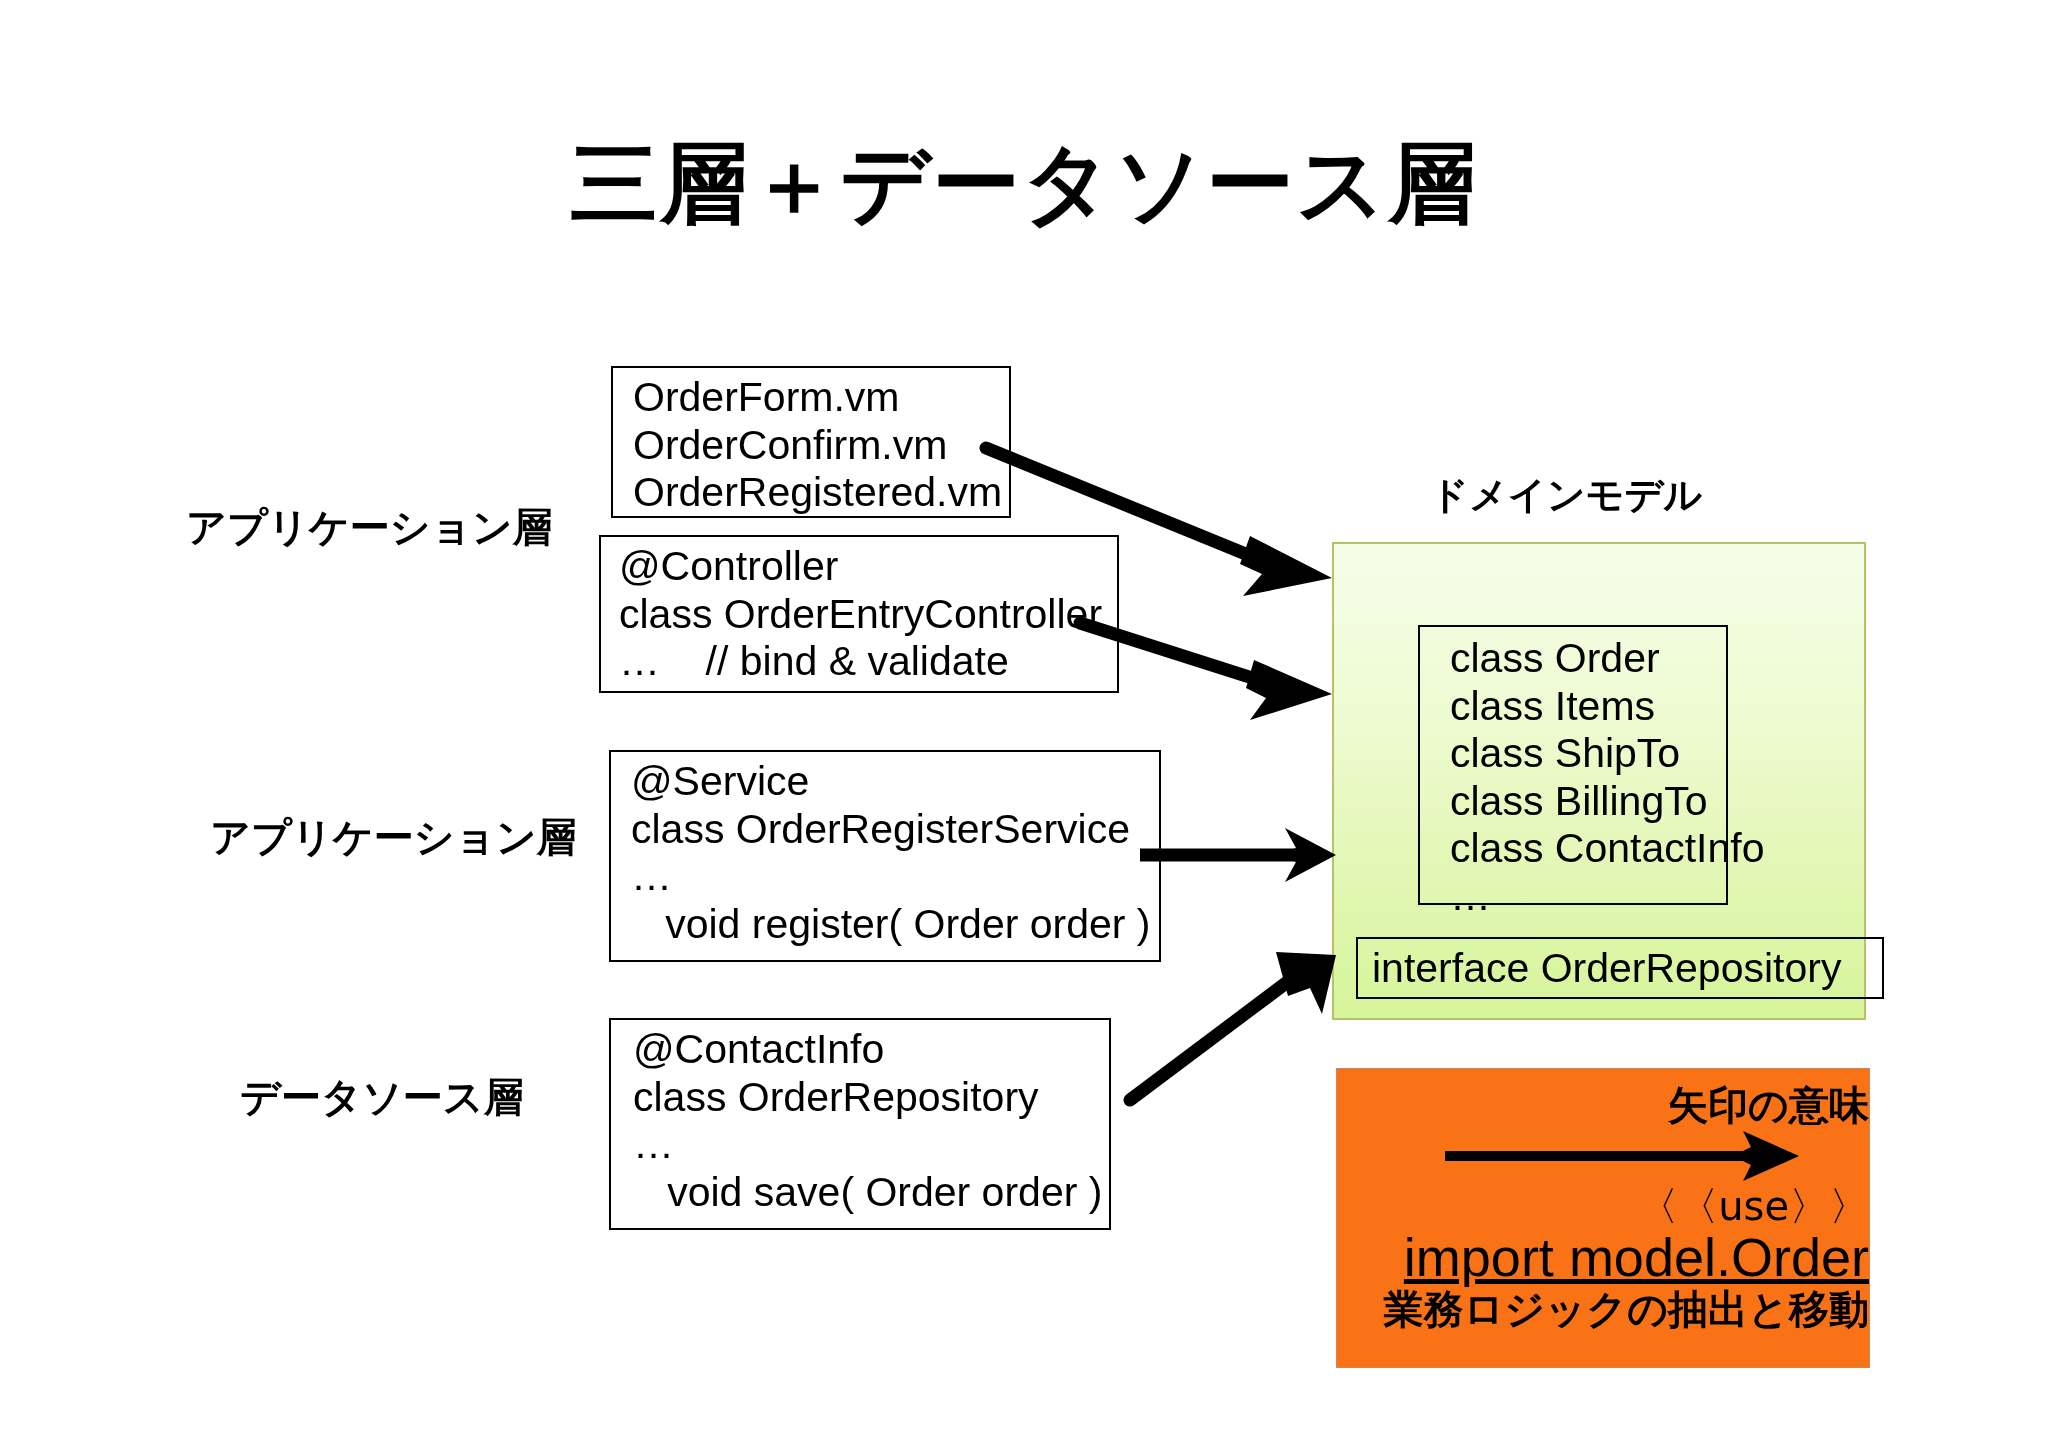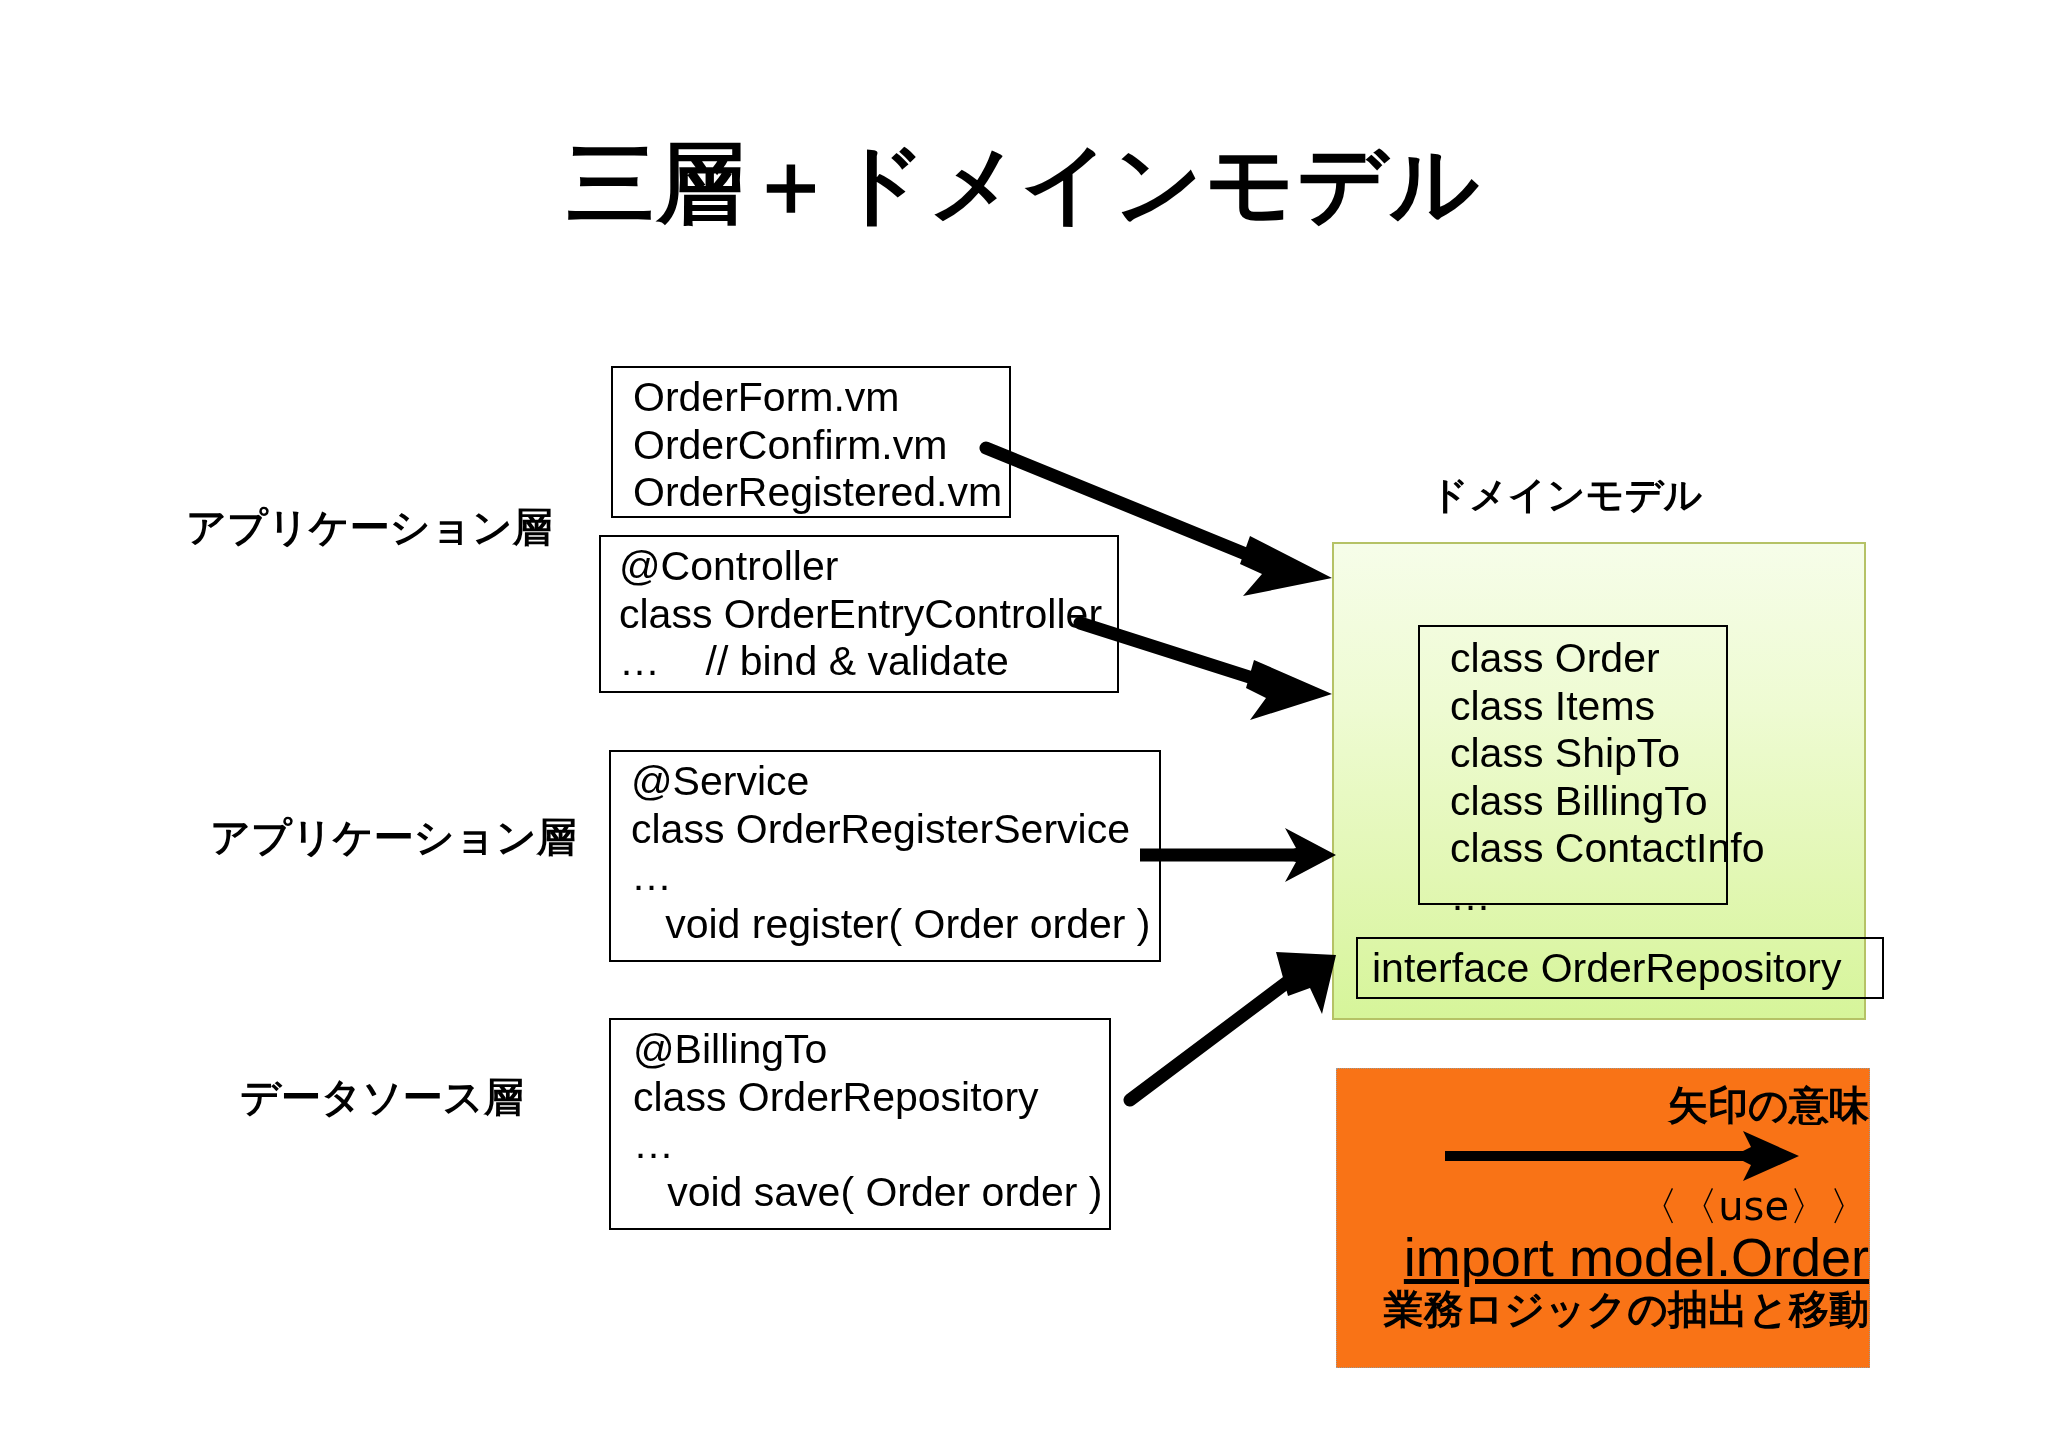--- a/index.html
+++ b/index.html
@@ -106,21 +106,21 @@
   #legend .lg-bold{font-size:40px;font-weight:bold;line-height:1.1;
     font-family:"DejaVu Sans","Liberation Sans",sans-serif;}
 
   svg.overlay{position:absolute;left:0;top:0;width:2048px;height:1448px;pointer-events:none;}
 </style>
 </head>
 <body>
 
 <div id="canvas">
 
-  <div class="title">三層＋ドメインモデル</div>
+  <div class="title">三層＋データソース層</div>
 
   <div class="layer-label" id="lbl-presentation">アプリケーション層</div>
   <div class="layer-label" id="lbl-application">アプリケーション層</div>
   <div class="layer-label" id="lbl-datasource">データソース層</div>
 
   <div class="code-box" id="box-views">
     <span class="ln">OrderForm.vm</span>
     <span class="ln">OrderConfirm.vm</span>
     <span class="ln">OrderRegistered.vm</span>
   </div>
@@ -132,21 +132,21 @@
   </div>
 
   <div class="code-box" id="box-service">
     <span class="ln">@Service</span>
     <span class="ln">class OrderRegisterService</span>
     <span class="ln">…</span>
     <span class="ln">   void register( Order order )</span>
   </div>
 
   <div class="code-box" id="box-repository">
-    <span class="ln">@BillingTo</span>
+    <span class="ln">@ContactInfo</span>
     <span class="ln">class OrderRepository</span>
     <span class="ln">…</span>
     <span class="ln">   void save( Order order )</span>
   </div>
 
   <div class="dm-caption">ドメインモデル</div>
   <div id="domain-panel">
     <div id="box-classes">
       <span class="ln">class Order</span>
       <span class="ln">class Items</span>

